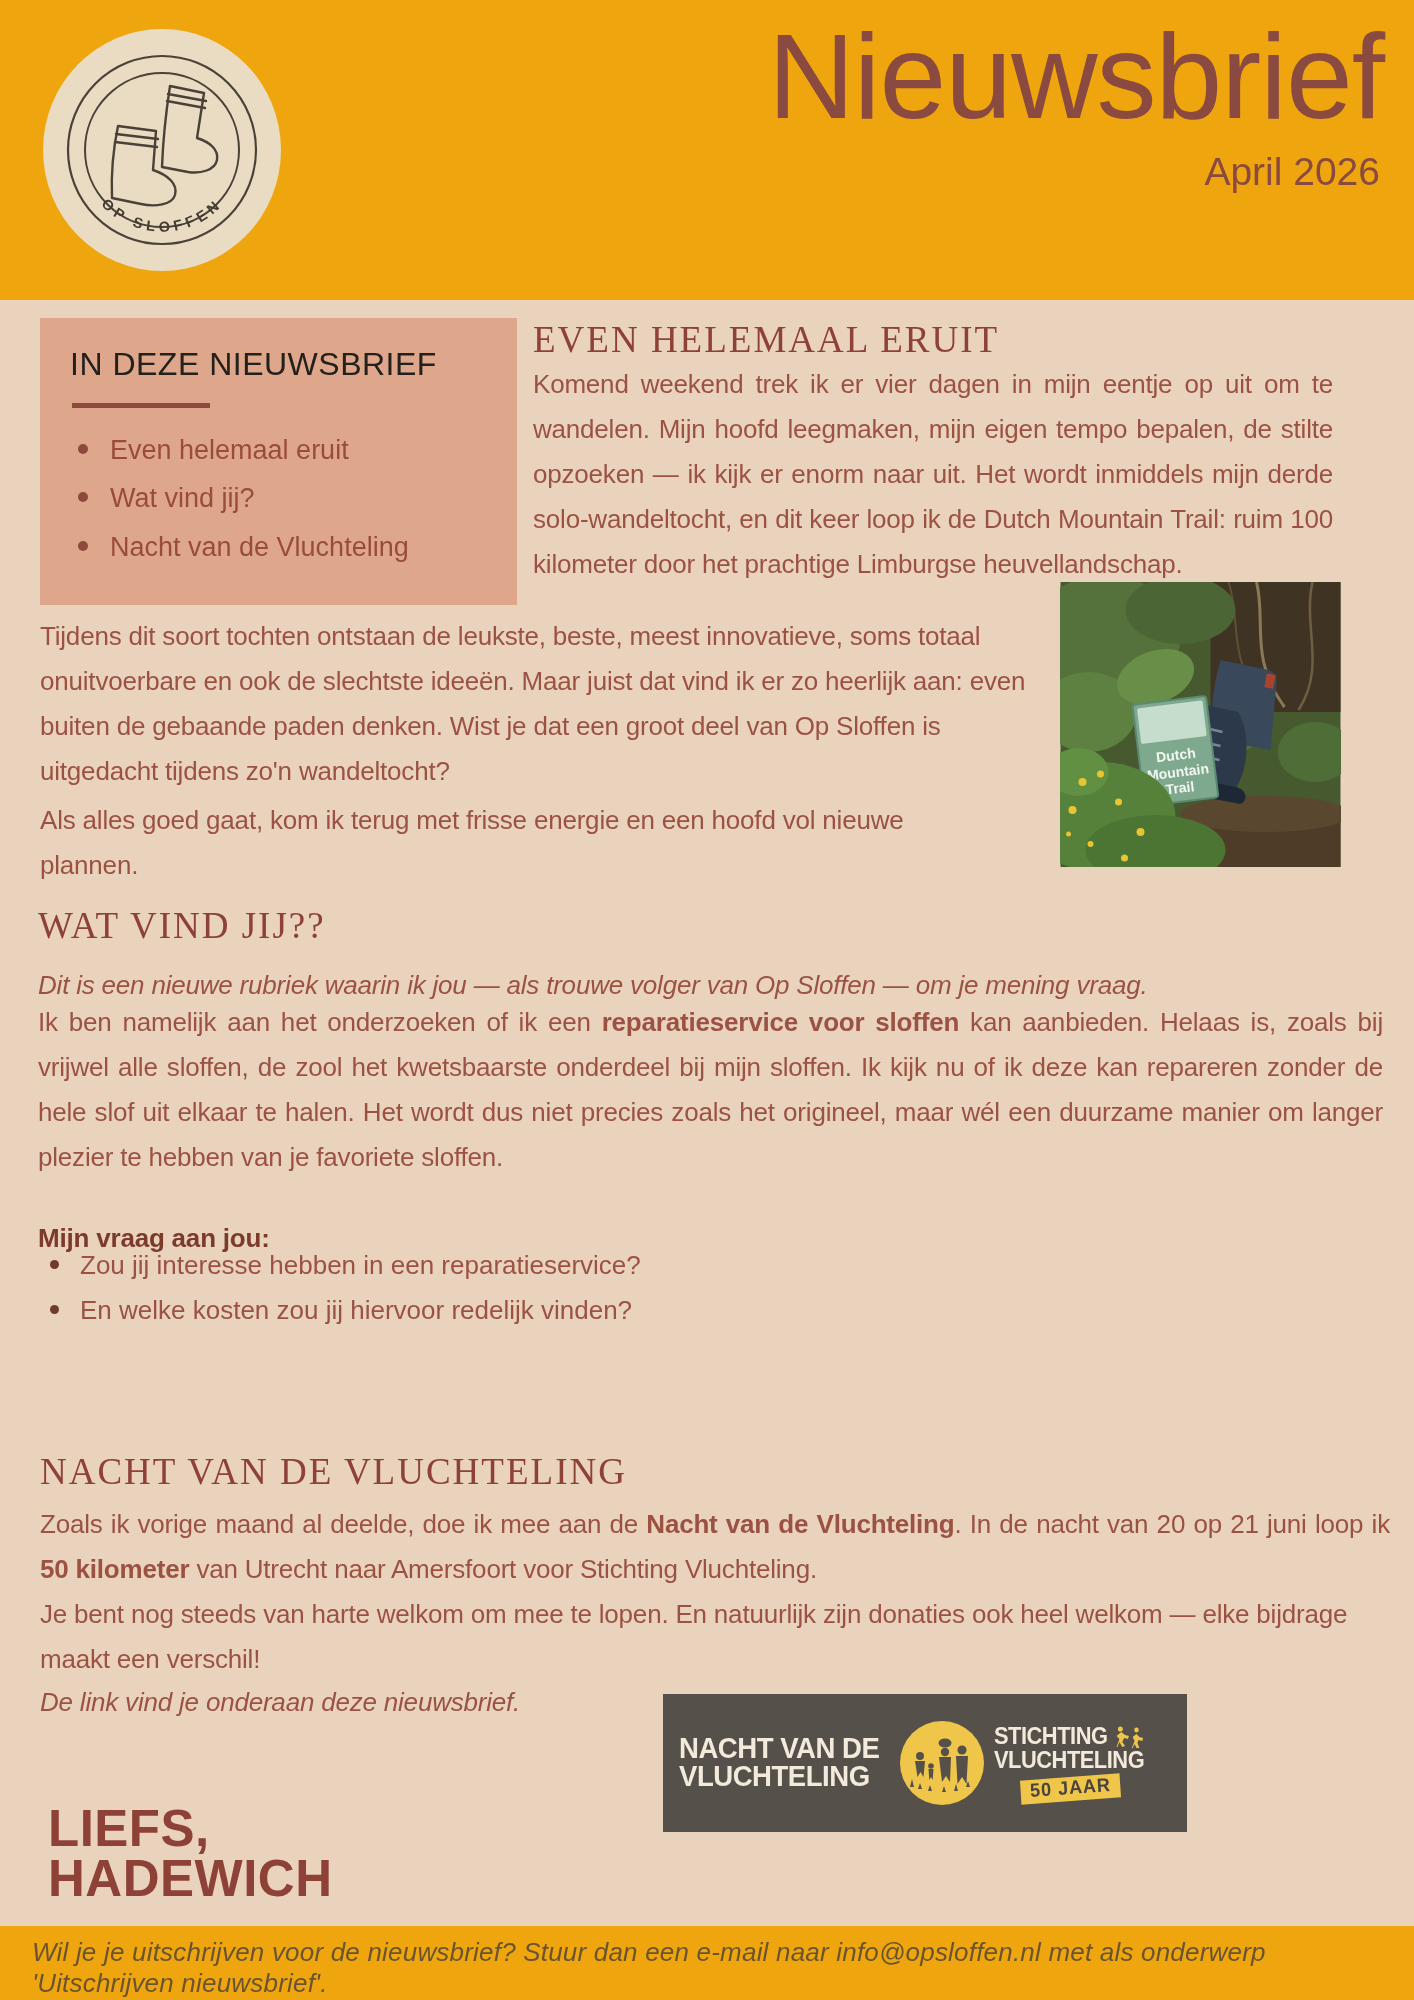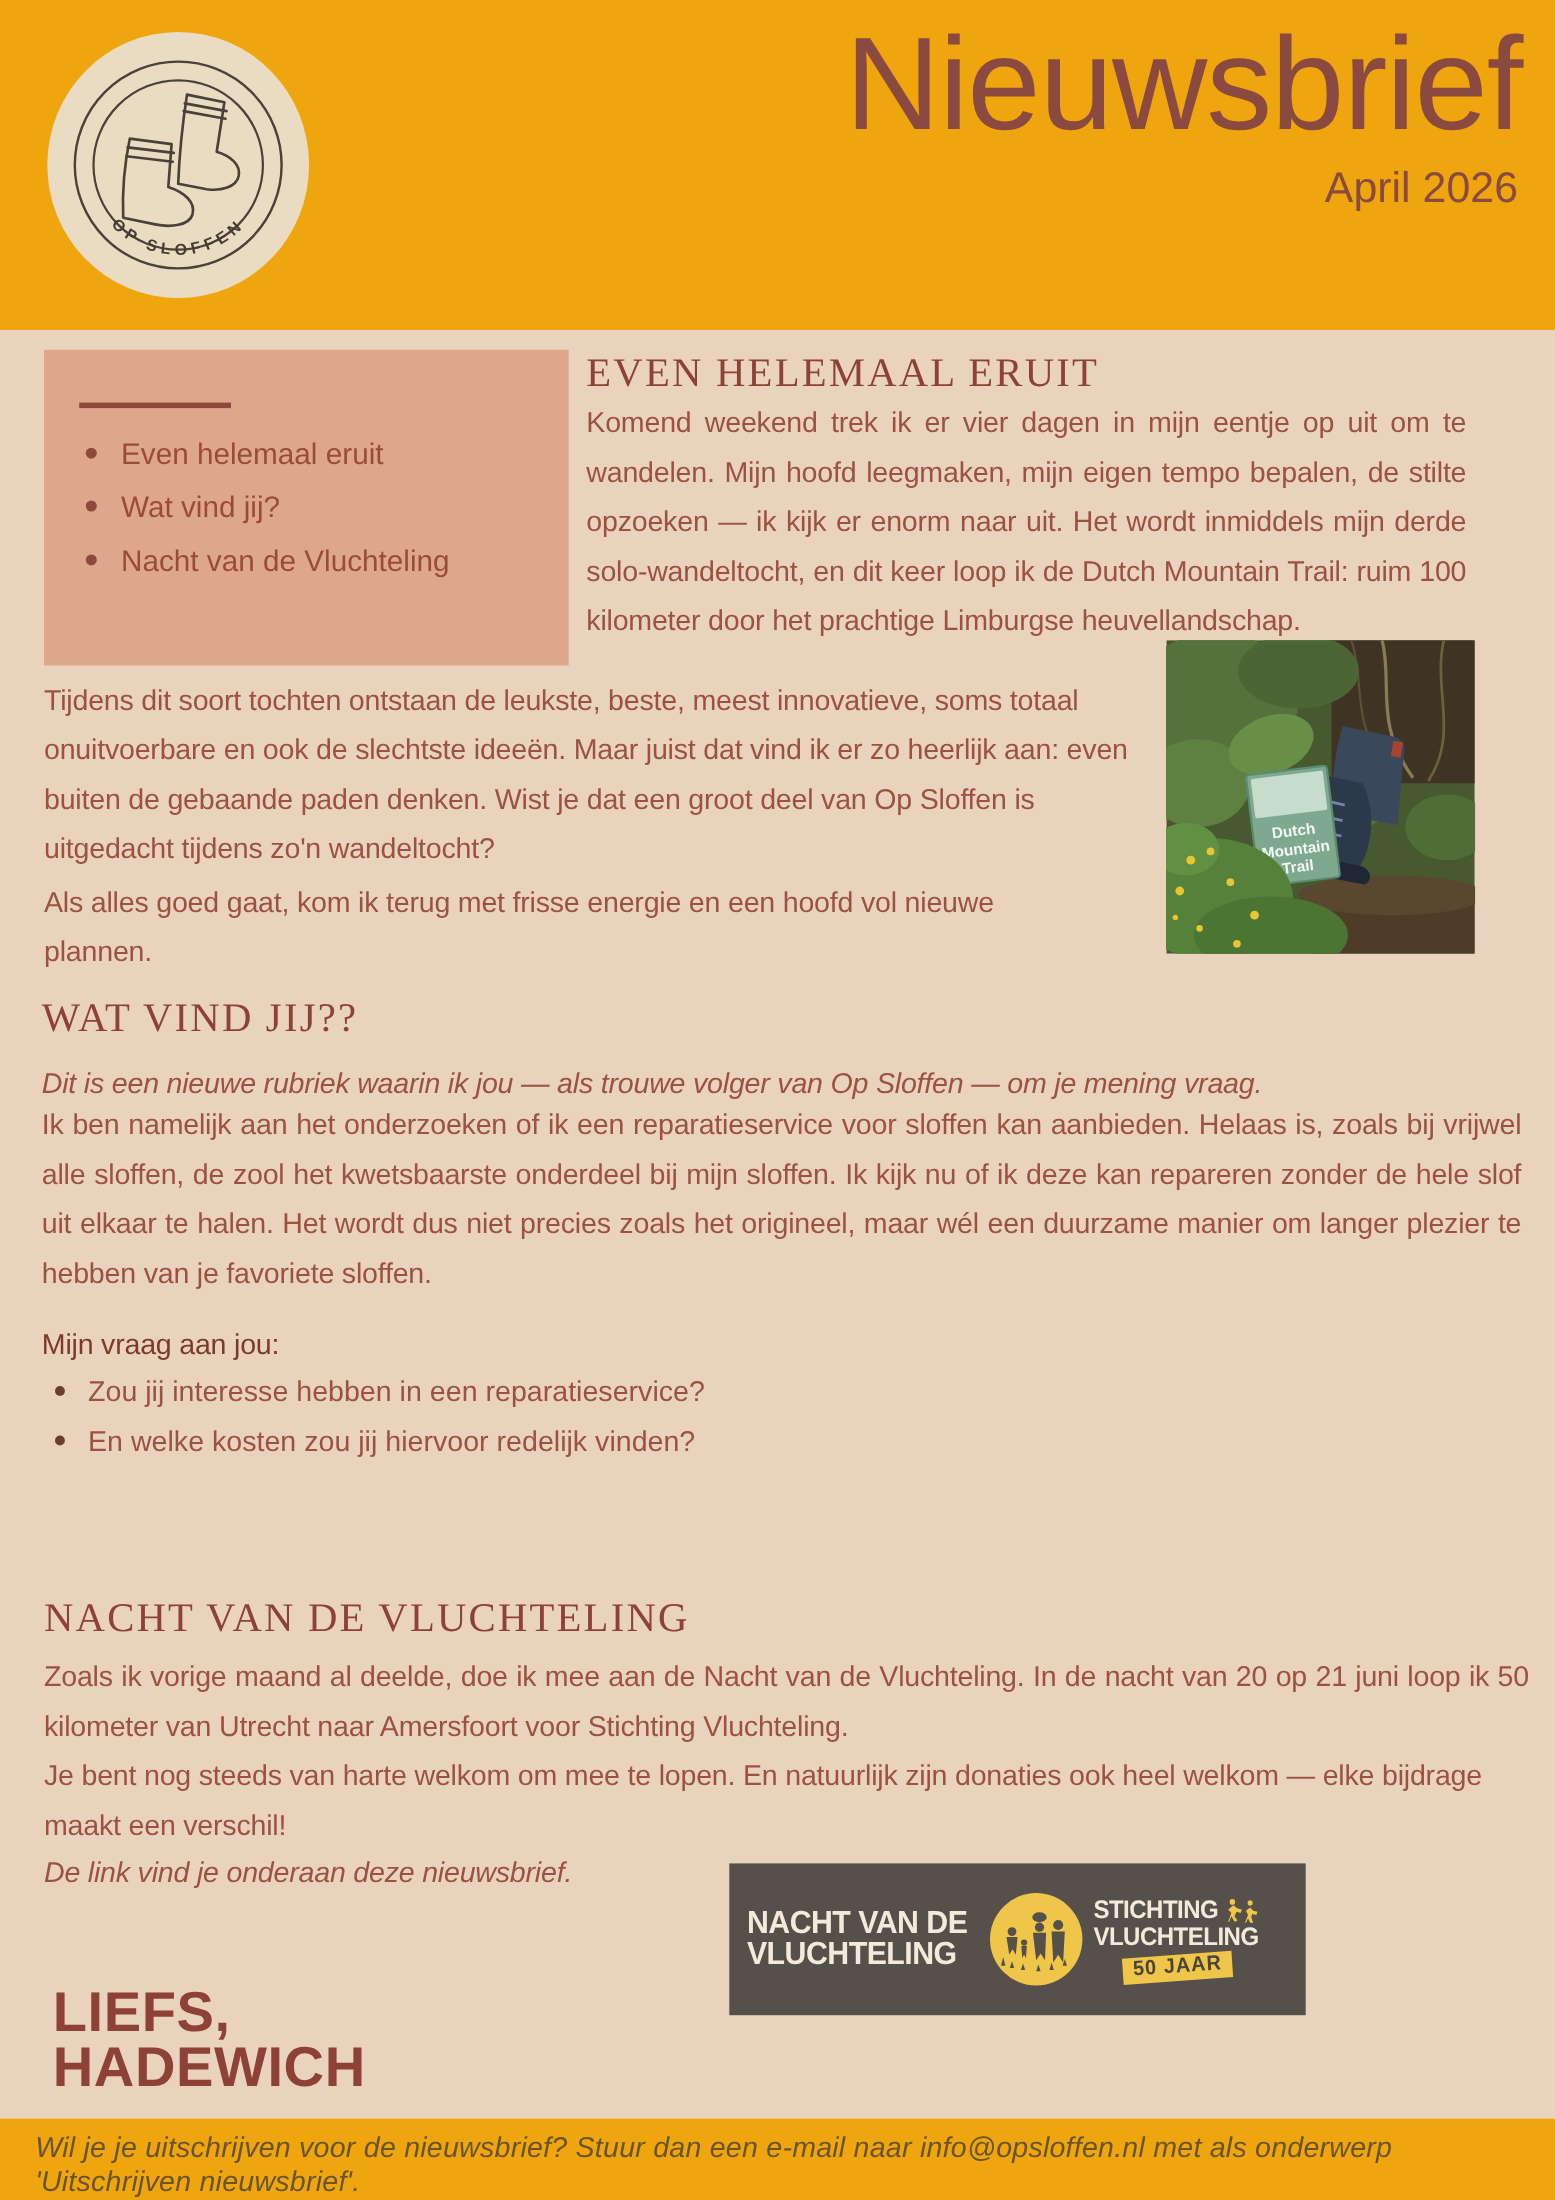--- a/index.html
+++ b/index.html
@@ -23,21 +23,21 @@
          box-sizing:border-box; padding:28px 18px 0 30px; }
   .toc-title { font-size:32px; color:#23201D; letter-spacing:.5px; }
   .toc-rule { width:138px; height:5px; background:#8D4A3C; margin:20px 0 0 2px; }
   .toc ul { list-style:none; margin:24px 0 0 0; padding:0; }
   .toc li { font-size:27px; color:#9A4C3A; margin-bottom:12px; position:relative; padding-left:40px; line-height:1.35; }
   .toc li::before { content:""; position:absolute; left:8px; top:12px; width:10px; height:10px; border-radius:50%; background:#8D4A3C; }
 
   
   .body-t { font-size:26px; line-height:45px; color:#9B5243; letter-spacing:-.2px; }
   .just { text-align:justify; }
-  .b { font-weight:normal; }
+  .b { font-weight:bold;margin-top:16px; }
   .i { font-style:italic; }
   .h-serif { font-family:"Liberation Serif", serif; font-weight:normal;
              color:#8E4137; letter-spacing:2px; font-size:37px; line-height:1.1; }
 
   .qlist { list-style:none; margin:0; padding:0; }
   .qlist li { font-size:26px; line-height:45px; color:#9B5243; position:relative; padding-left:36px; }
   .qlist li::before { content:""; position:absolute; left:6px; top:17px; width:9px; height:9px; border-radius:50%; background:#6E3B2C; }
 
   
   .banner { left:663px; top:1694px; width:524px; height:138px; background:#56504A;
@@ -79,20 +79,21 @@
       <path id="lg-arc" d="M44,154 A83,83 0 0 0 196,154" fill="none"></path>
       <text font-size="14.5" font-weight="bold" fill="#453C31" letter-spacing="4.5" font-family="Liberation Sans, sans-serif">
         <textPath href="#lg-arc" startOffset="50%" text-anchor="middle">OP SLOFFEN</textPath>
       </text>
     </svg>
     <div class="abs nl-title">Nieuwsbrief</div>
     <div class="abs nl-date">April 2026</div>
   </div>
 
   <div class="abs toc">
+    <div class="toc-title">IN DEZE NIEUWSBRIEF</div>
     <div class="toc-rule"></div>
     <ul>
       <li>Even helemaal eruit</li>
       <li>Wat vind jij?</li>
       <li>Nacht van de Vluchteling</li>
     </ul>
   </div>
 
   <div class="abs h-serif" style="left:533px; top:320px;">EVEN HELEMAAL ERUIT</div>
 

